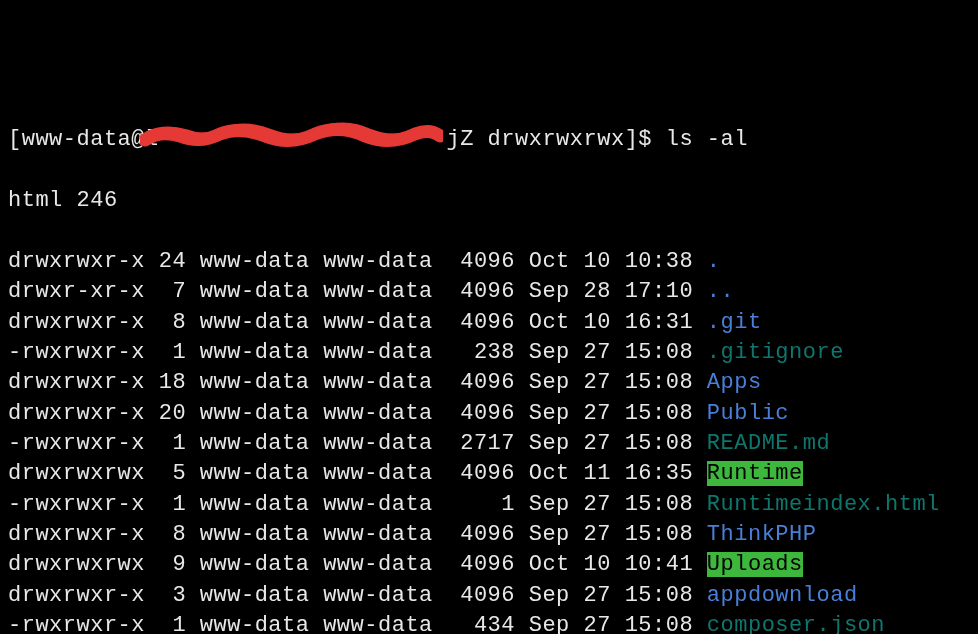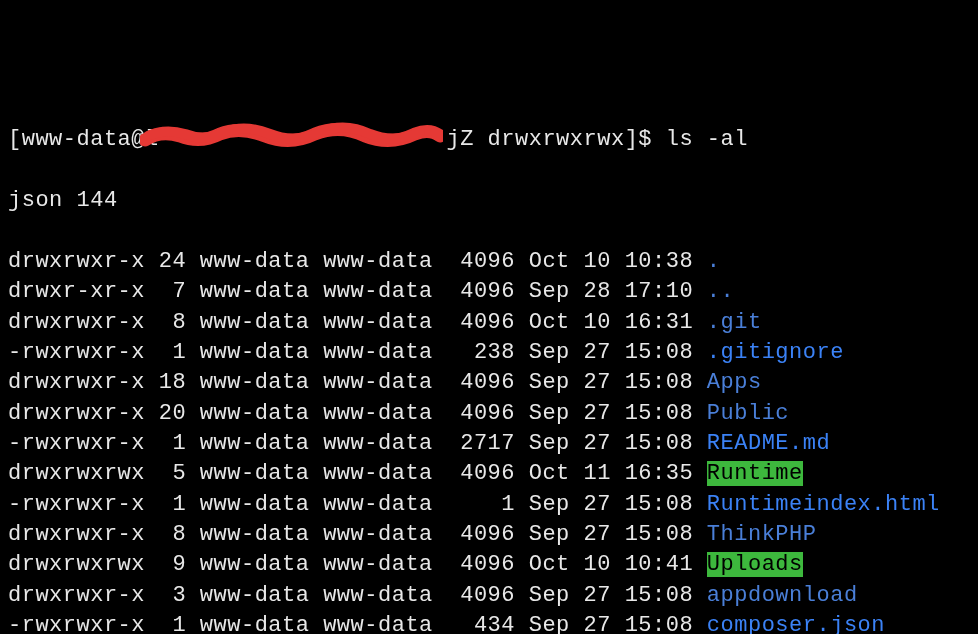--- a/index.html
+++ b/index.html
@@ -15,21 +15,21 @@
       color: #ccc;
       padding: 4px 8px;
       white-space: pre;
       width: 978px;
       height: 634px;
       overflow: hidden;
       letter-spacing: 0.5px;
     }
     .white { color: #e8e8e8; }
     .blue { color: #4a7fd8; }
-    .green { color: #3b82f6; }
+    .green { color: #0f766e; }
     .highlight-green { background: #3db83d; color: #000; margin-top: 12px; }
     .prompt-line { position: relative; }
     .redaction {
       position: absolute;
       left: 132px;
       top: -3px;
       width: 303px;
       height: 28px;
       pointer-events: none;
     }
@@ -37,17 +37,17 @@
   </style>
 </head>
 <body>
 
 
 
 <div class="row prompt-line"><span class="white">[</span><span class="white">www-data</span><span class="white">@</span><span class="white">l                     jZ</span> <span class="white">drwxrwxrwx</span><span class="white">]$</span> <span class="white">ls -al</span><svg class="redaction" viewBox="0 0 303 28">
       <path d="M 5 18 Q 20 8 40 14 Q 60 22 80 12 Q 100 4 125 14 Q 150 24 175 12 Q 200 2 225 14 Q 250 24 275 12 Q 290 6 300 14" stroke="#e53935" stroke-width="13" fill="none" stroke-linecap="round"></path>
       <path d="M 8 14 Q 25 6 45 12 Q 65 20 85 10 Q 105 2 130 12 Q 155 22 180 10 Q 205 0 230 12 Q 255 22 280 10" stroke="#e53935" stroke-width="10" fill="none" stroke-linecap="round"></path>
     </svg></div>
-<div class="row"><span class="white">json</span> <span class="white">144</span></div>
+<div class="row"><span class="white">html</span> <span class="white">246</span></div>
 <div id="listing"><div class="row"><span class="white">drwxrwxr-x</span> <span class="white">24</span> <span class="white">www-data</span> <span class="white">www-data</span>  <span class="white">4096</span> <span class="white">Oct</span> <span class="white">10</span> <span class="white">10:38</span> <span class="blue">.</span></div><div class="row"><span class="white">drwxr-xr-x</span> <span class="white"> 7</span> <span class="white">www-data</span> <span class="white">www-data</span>  <span class="white">4096</span> <span class="white">Sep</span> <span class="white">28</span> <span class="white">17:10</span> <span class="blue">..</span></div><div class="row"><span class="white">drwxrwxr-x</span> <span class="white"> 8</span> <span class="white">www-data</span> <span class="white">www-data</span>  <span class="white">4096</span> <span class="white">Oct</span> <span class="white">10</span> <span class="white">16:31</span> <span class="blue">.git</span></div><div class="row"><span class="white">-rwxrwxr-x</span> <span class="white"> 1</span> <span class="white">www-data</span> <span class="white">www-data</span>  <span class="white"> 238</span> <span class="white">Sep</span> <span class="white">27</span> <span class="white">15:08</span> <span class="green">.gitignore</span></div><div class="row"><span class="white">drwxrwxr-x</span> <span class="white">18</span> <span class="white">www-data</span> <span class="white">www-data</span>  <span class="white">4096</span> <span class="white">Sep</span> <span class="white">27</span> <span class="white">15:08</span> <span class="blue">Apps</span></div><div class="row"><span class="white">drwxrwxr-x</span> <span class="white">20</span> <span class="white">www-data</span> <span class="white">www-data</span>  <span class="white">4096</span> <span class="white">Sep</span> <span class="white">27</span> <span class="white">15:08</span> <span class="blue">Public</span></div><div class="row"><span class="white">-rwxrwxr-x</span> <span class="white"> 1</span> <span class="white">www-data</span> <span class="white">www-data</span>  <span class="white">2717</span> <span class="white">Sep</span> <span class="white">27</span> <span class="white">15:08</span> <span class="green">README.md</span></div><div class="row"><span class="white">drwxrwxrwx</span> <span class="white"> 5</span> <span class="white">www-data</span> <span class="white">www-data</span>  <span class="white">4096</span> <span class="white">Oct</span> <span class="white">11</span> <span class="white">16:35</span> <span class="highlight-green">Runtime</span></div><div class="row"><span class="white">-rwxrwxr-x</span> <span class="white"> 1</span> <span class="white">www-data</span> <span class="white">www-data</span>  <span class="white">   1</span> <span class="white">Sep</span> <span class="white">27</span> <span class="white">15:08</span> <span class="green">Runtimeindex.html</span></div><div class="row"><span class="white">drwxrwxr-x</span> <span class="white"> 8</span> <span class="white">www-data</span> <span class="white">www-data</span>  <span class="white">4096</span> <span class="white">Sep</span> <span class="white">27</span> <span class="white">15:08</span> <span class="blue">ThinkPHP</span></div><div class="row"><span class="white">drwxrwxrwx</span> <span class="white"> 9</span> <span class="white">www-data</span> <span class="white">www-data</span>  <span class="white">4096</span> <span class="white">Oct</span> <span class="white">10</span> <span class="white">10:41</span> <span class="highlight-green">Uploads</span></div><div class="row"><span class="white">drwxrwxr-x</span> <span class="white"> 3</span> <span class="white">www-data</span> <span class="white">www-data</span>  <span class="white">4096</span> <span class="white">Sep</span> <span class="white">27</span> <span class="white">15:08</span> <span class="blue">appdownload</span></div><div class="row"><span class="white">-rwxrwxr-x</span> <span class="white"> 1</span> <span class="white">www-data</span> <span class="white">www-data</span>  <span class="white"> 434</span> <span class="white">Sep</span> <span class="white">27</span> <span class="white">15:08</span> <span class="green">composer.json</span></div></div>
 
 
 
 
 </body></html>

